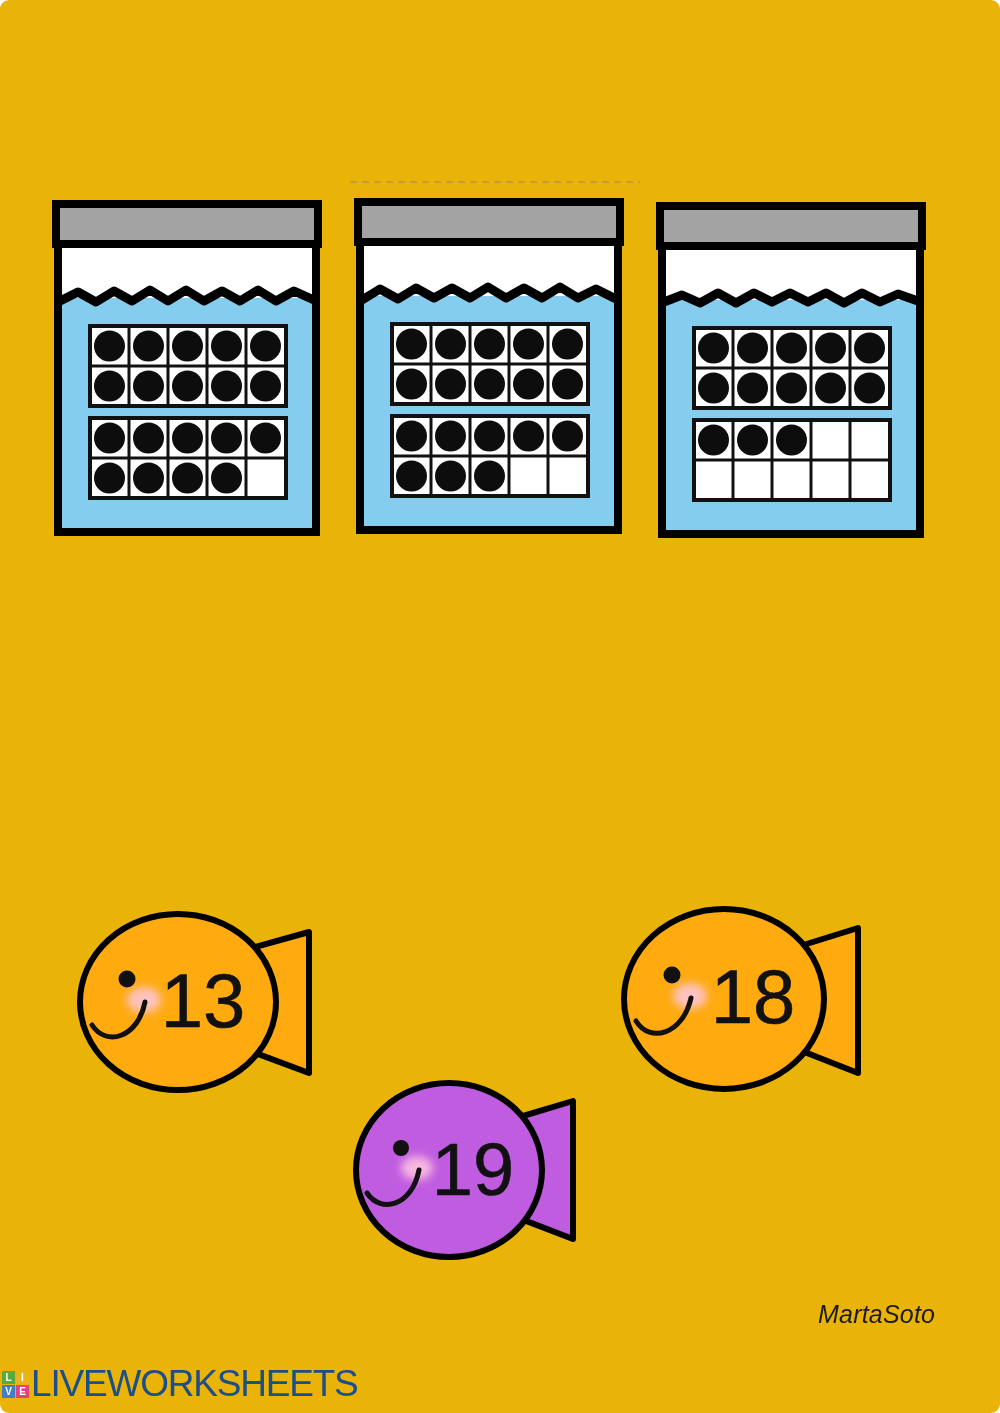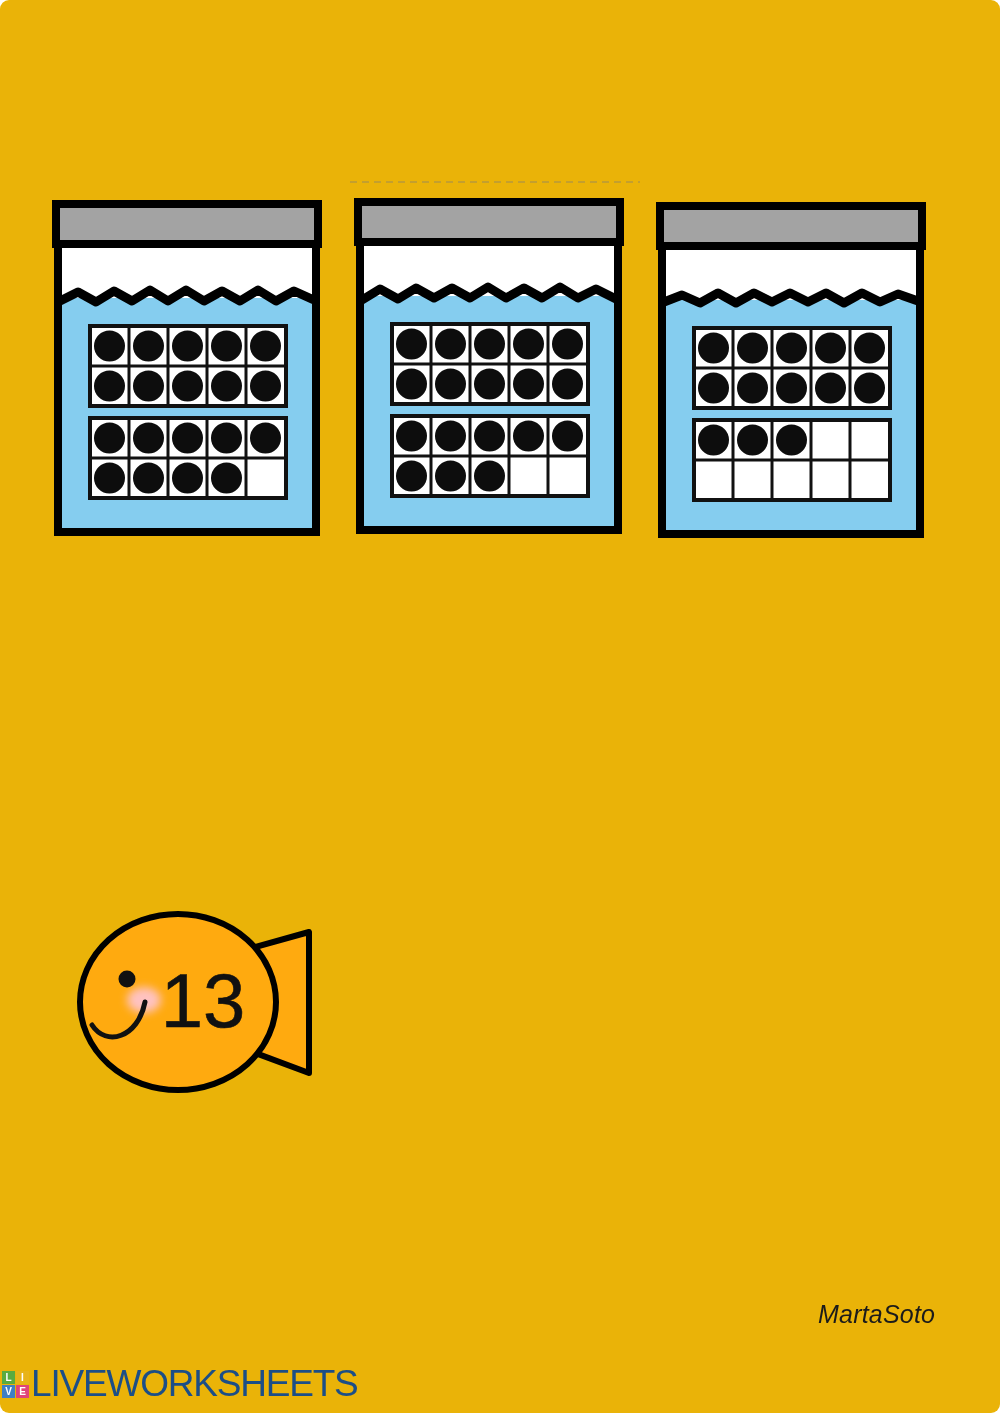--- a/index.html
+++ b/index.html
@@ -253,21 +253,41 @@
       <ellipse cx="78" cy="95" rx="17" ry="13" fill="#ffc7e0" opacity=".85" style="filter:blur(4px)"></ellipse>
 
       <circle cx="61" cy="74" r="8.5" fill="#111111"></circle>
 
       <path d="M26,120 C40,142 72,133 79,97" fill="none" stroke="#111111" stroke-width="5" stroke-linecap="round"></path>
 
       <text x="137" y="122" text-anchor="middle" font-family="'Liberation Sans', sans-serif" font-size="76" fill="#111111" stroke="#111111" stroke-width="0.6">13</text>
     </svg>
   </div>
 
-
+  <div class="fish" style="left:608px; top:903px;">
+    <svg class="fish-svg" width="280" height="195" viewBox="0 0 280 195">
+      <path d="M176,48 L250,25 L250,170 L176,141 Z" fill="#ffaa0f" stroke="#000000" stroke-width="6" stroke-linejoin="round"></path>
+      <ellipse cx="116" cy="96" rx="100" ry="90" fill="#ffaa0f" stroke="#000000" stroke-width="6"></ellipse>
+      <ellipse cx="82" cy="93" rx="17" ry="13" fill="#ffc7e0" opacity=".85" style="filter:blur(4px)"></ellipse>
+      <circle cx="64" cy="72" r="8.5" fill="#111111"></circle>
+      <path d="M28,118 C42,141 75,131 83,95" fill="none" stroke="#111111" stroke-width="5" stroke-linecap="round"></path>
+      <text x="145" y="120" text-anchor="middle" font-family="'Liberation Sans', sans-serif" font-size="76" fill="#111111" stroke="#111111" stroke-width="0.6">18</text>
+    </svg>
+  </div>
+
+  <div class="fish" style="left:345px; top:1075px;">
+    <svg class="fish-svg" width="275" height="195" viewBox="0 0 275 195">
+      <path d="M158,47 L228,26 L228,164 L158,137 Z" fill="#c05ce0" stroke="#000000" stroke-width="6" stroke-linejoin="round"></path>
+      <ellipse cx="104" cy="95" rx="93" ry="87" fill="#c05ce0" stroke="#000000" stroke-width="6"></ellipse>
+      <ellipse cx="72" cy="93" rx="16" ry="12" fill="#ffc7e0" opacity=".85" style="filter:blur(4px)"></ellipse>
+      <circle cx="56" cy="73" r="8" fill="#111111"></circle>
+      <path d="M22,118 C36,139 67,131 74,95" fill="none" stroke="#111111" stroke-width="5" stroke-linecap="round"></path>
+      <text x="128" y="120" text-anchor="middle" font-family="'Liberation Sans', sans-serif" font-size="74" fill="#111111" stroke="#111111" stroke-width="0.6">19</text>
+    </svg>
+  </div>
 
   <div class="signature">MartaSoto</div>
 
   <div class="footer">
     <div class="logo-tiles">
       <div class="logo-tile" style="background: rgb(90, 171, 63);">L</div>
       <div class="logo-tile" style="background: rgb(232, 180, 25);">I</div>
       <div class="logo-tile" style="background: rgb(63, 127, 196);">V</div>
       <div class="logo-tile" style="background: rgb(224, 68, 122);">E</div>
     </div>

